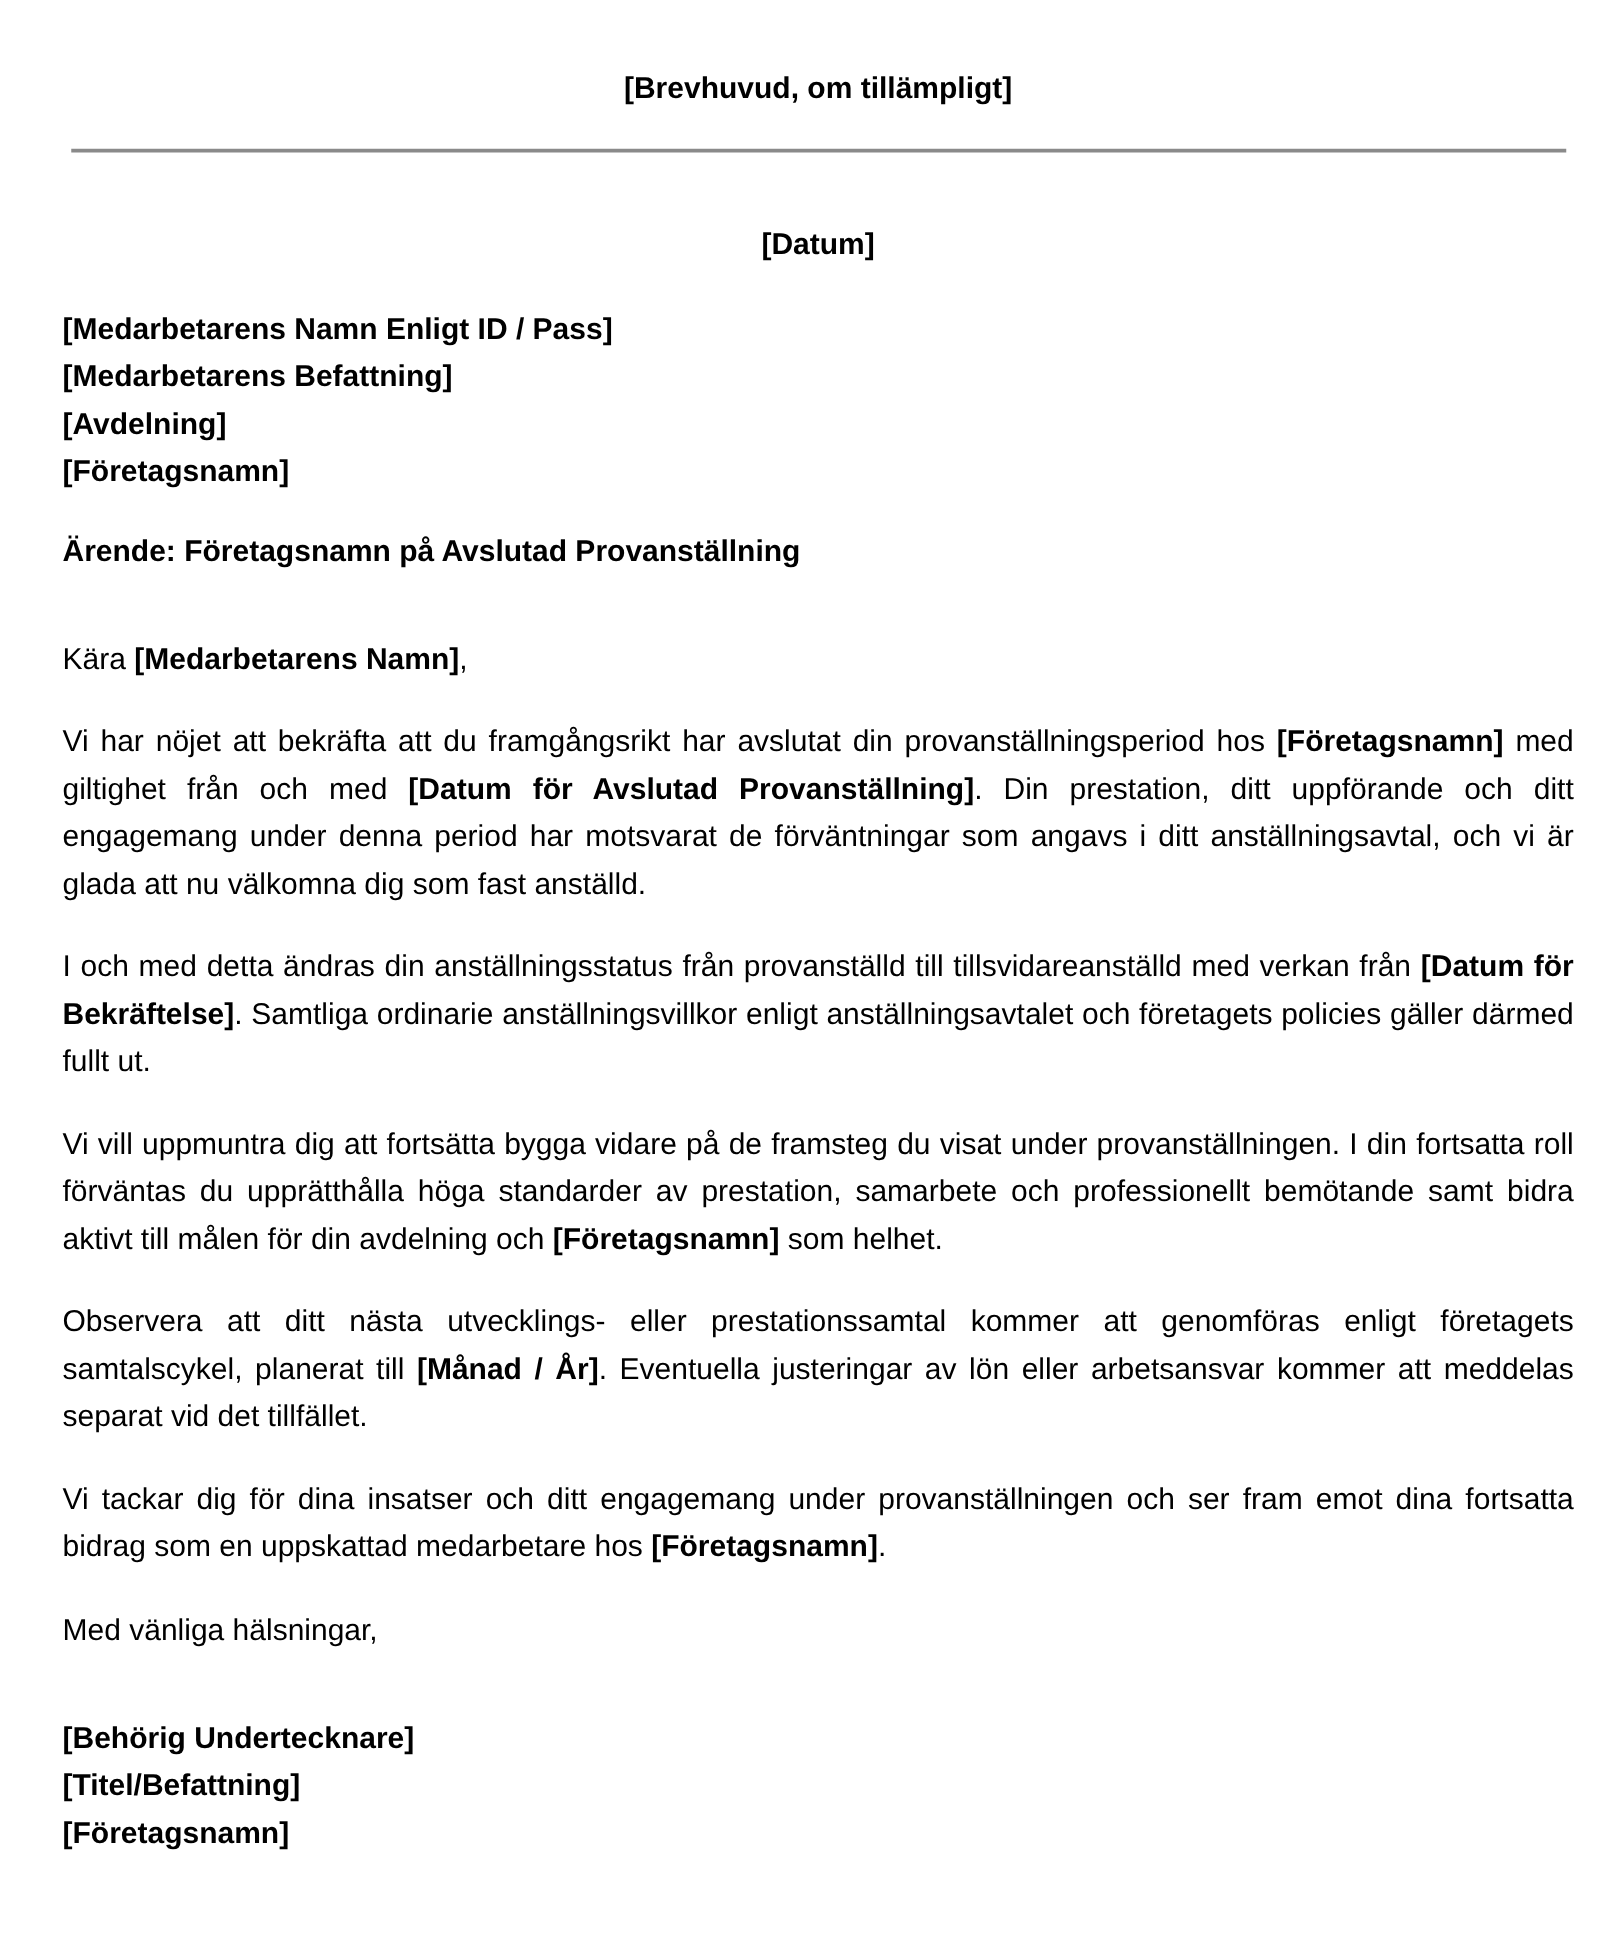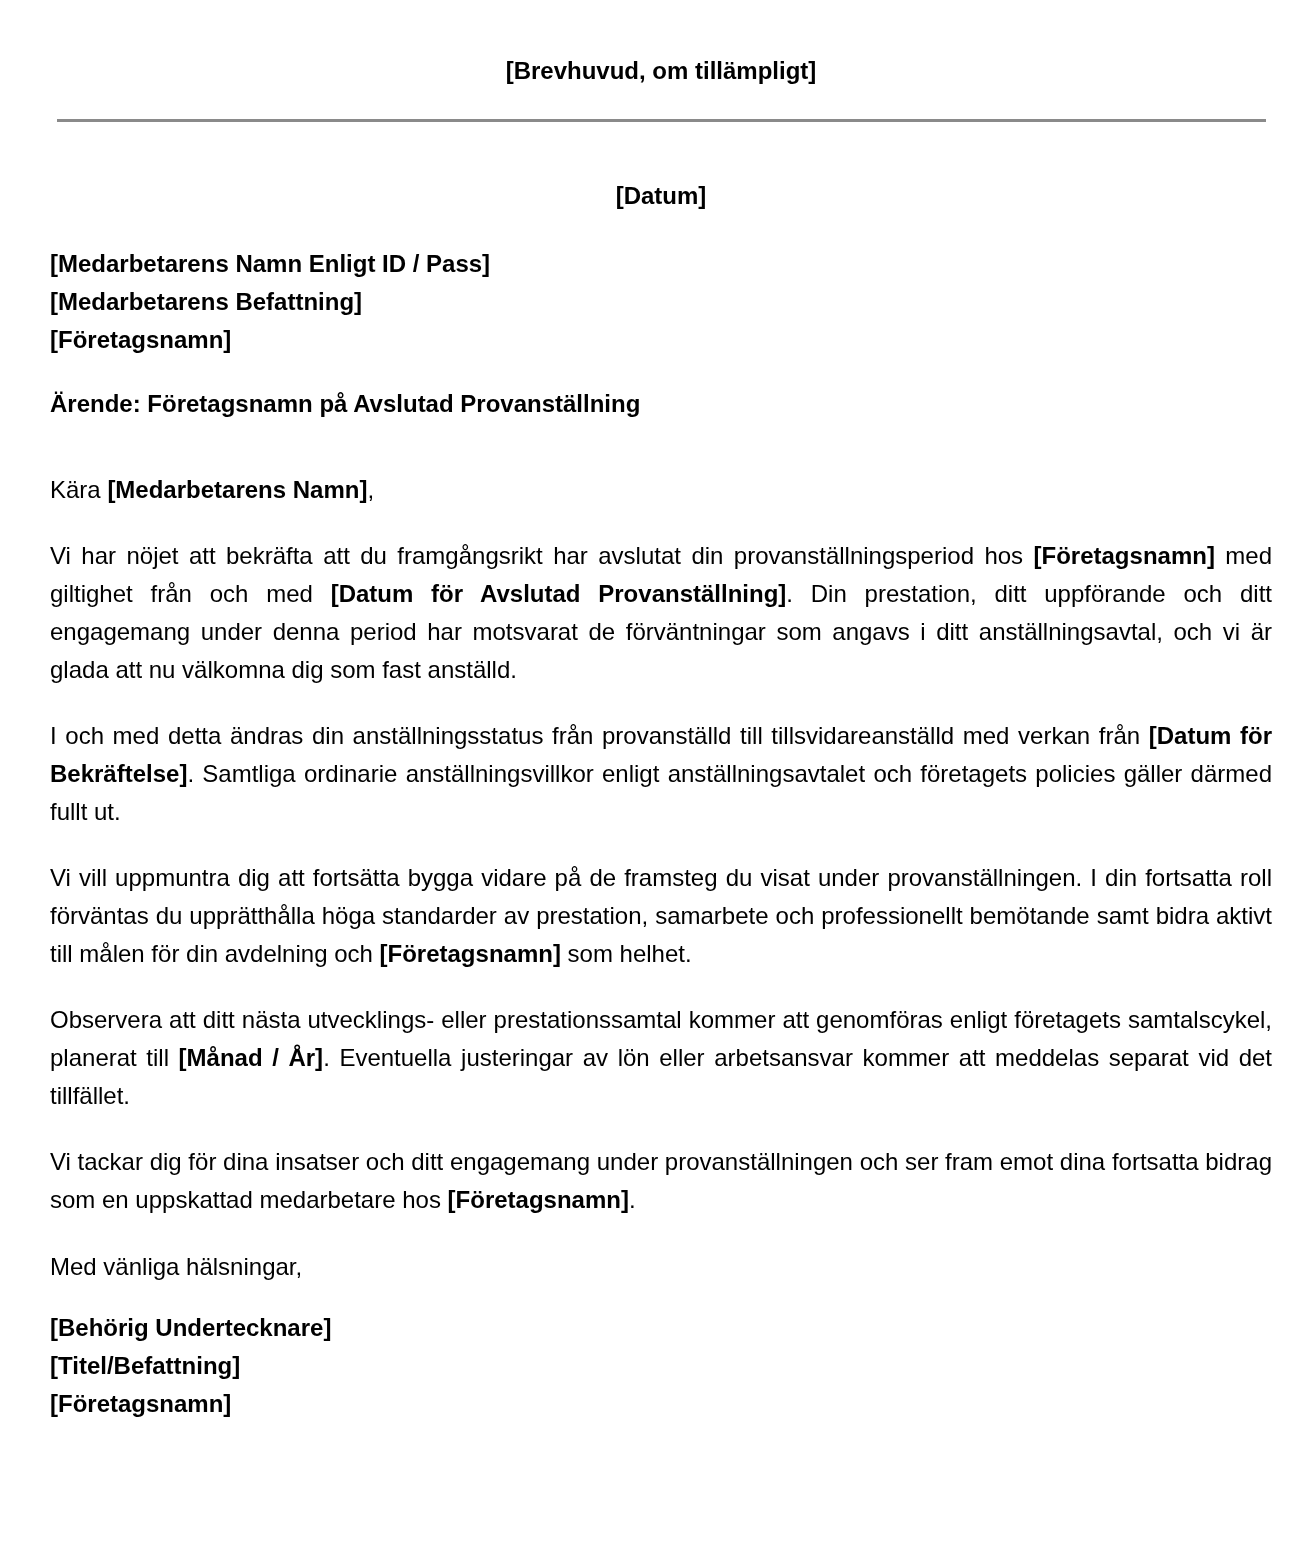--- a/index.html
+++ b/index.html
@@ -10,21 +10,21 @@
   .page {
     position: relative;
     width: 1296px;
     height: 1563px;
     box-sizing: border-box;
     background: var(--page-bg, #ffffff);
     color: var(--text-color, #000000);
     font-family: "Liberation Sans", "DejaVu Sans", sans-serif;
     font-size: 24px;
     line-height: 38px;
-    padding: 52px 24px 0 50px;
+    padding: 52px 37px 0 50px;
     overflow: hidden;
   }
   .letterhead {
     text-align: center;
     font-weight: 700;
   }
   .divider {
     border: none;
     border-top: 3px solid var(--divider-color, #8a8a8a);
     margin: 29px 6px 0 7px;
@@ -48,38 +48,39 @@
     margin-top: 48px;
   }
   .paragraph {
     margin: 28px 0 0 0;
     text-align: justify;
   }
   .closing-line {
     margin-top: 29px;
   }
   .signature-block {
-    margin-top: 23px;
+    margin-top: 48px;
   }
   strong { font-weight: 700; }
 </style>
 </head>
 <body>
 
 <div class="page" style="--page-bg: #ffffff; --text-color: #000000; --divider-color: #8a8a8a;">
 
   <div class="letterhead">[Brevhuvud, om tillämpligt]</div>
 
   <hr class="divider">
 
   <div class="date-line">[Datum]</div>
 
   <div class="recipient-block">
     <div class="recipient-line">[Medarbetarens Namn Enligt ID / Pass]</div>
     <div class="recipient-line">[Medarbetarens Befattning]</div>
+    <div class="recipient-line">[Avdelning]</div>
     <div class="recipient-line">[Företagsnamn]</div>
   </div>
 
   <div class="subject-line">Ärende: Företagsnamn på Avslutad Provanställning</div>
 
   <div class="greeting-line"><span>Kära </span><strong>[Medarbetarens Namn]</strong><span>,</span></div>
 
   <p class="paragraph"><span>Vi har nöjet att bekräfta att du framgångsrikt har avslutat din provanställningsperiod hos </span><strong>[Företagsnamn]</strong><span> med giltighet från och med </span><strong>[Datum för Avslutad Provanställning]</strong><span>. Din prestation, ditt uppförande och ditt engagemang under denna period har motsvarat de förväntningar som angavs i ditt anställningsavtal, och vi är glada att nu välkomna dig som fast anställd.</span></p>
 
   <p class="paragraph"><span>I och med detta ändras din anställningsstatus från provanställd till tillsvidareanställd med verkan från </span><strong>[Datum för Bekräftelse]</strong><span>. Samtliga ordinarie anställningsvillkor enligt anställningsavtalet och företagets policies gäller därmed fullt ut.</span></p>

